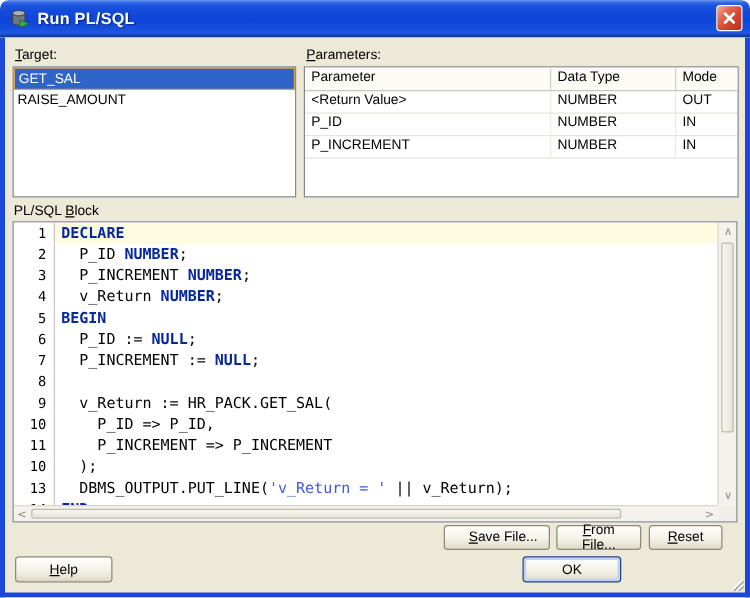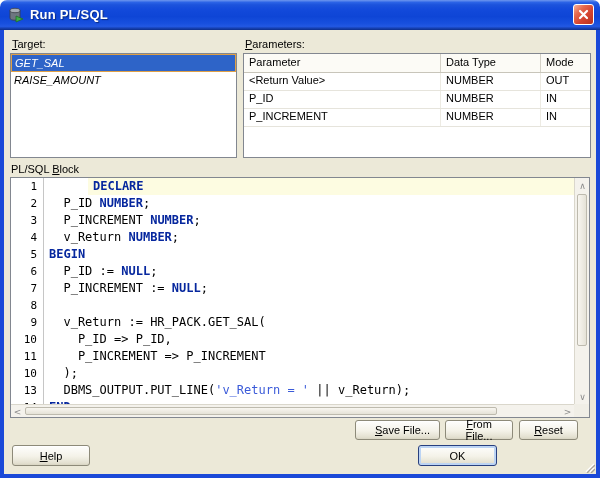--- a/index.html
+++ b/index.html
@@ -31,21 +31,21 @@
   
   .lbl{position:absolute;font-size:11px;color:#000;}
   .mn{text-decoration:underline;}
   
   .target-list{
     position:absolute;left:10px;top:53px;width:227px;height:105px;box-sizing:border-box;
     background:#fff;border:1px solid #828790;overflow:hidden;
   }
   .list-item{
     height:18px;line-height:17px;font-size:11px;padding-left:3px;color:#000;
-    box-sizing:border-box;cursor:default;font-style:italic;
+    box-sizing:border-box;cursor:default;
   }
   .list-item.selected{
     background:var(--sel,#2E64C8);color:#fff;border:1px solid var(--selborder,#DFA046);
   }
   
   .params-panel{
     position:absolute;left:243px;top:53px;width:348px;height:105px;box-sizing:border-box;
     background:#fff;border:1px solid #828790;overflow:hidden;font-size:11px;
   }
   .phead{display:flex;height:18px;background:#FCFBF6;border-bottom:1px solid #C8C5BA;}
@@ -62,21 +62,21 @@
   .code-row{display:flex;height:17px;}
   .ln{
     flex:none;width:33px;box-sizing:border-box;text-align:right;padding-right:6px;
     font-family:"DejaVu Sans Mono",monospace;font-size:11px;line-height:17px;color:#000;
     background:#fff;border-right:1px solid #C6C6C6;
   }
   .ct{
     flex:1;white-space:pre;padding-left:5px;
     font-family:"DejaVu Sans Mono",monospace;font-size:12px;line-height:17px;color:#000;
   }
-  .code-row.hl .ct{background:var(--hl,#FDFCE1);margin-left:44px;}
+  .code-row.hl .ct{background:var(--hl,#FDFCE1);}
   .kw{color:var(--kw,#06279E);font-weight:bold;}
   .st{color:var(--st,#3B5BD9);}
   .pl{color:#000;}
   
   .vscroll{
     position:absolute;right:0;top:0;width:15px;bottom:13px;
     background:#F4F2EC;border-left:1px solid #DAD7CC;box-sizing:border-box;
   }
   .hscroll{
     position:absolute;left:0;right:15px;bottom:0;height:13px;

